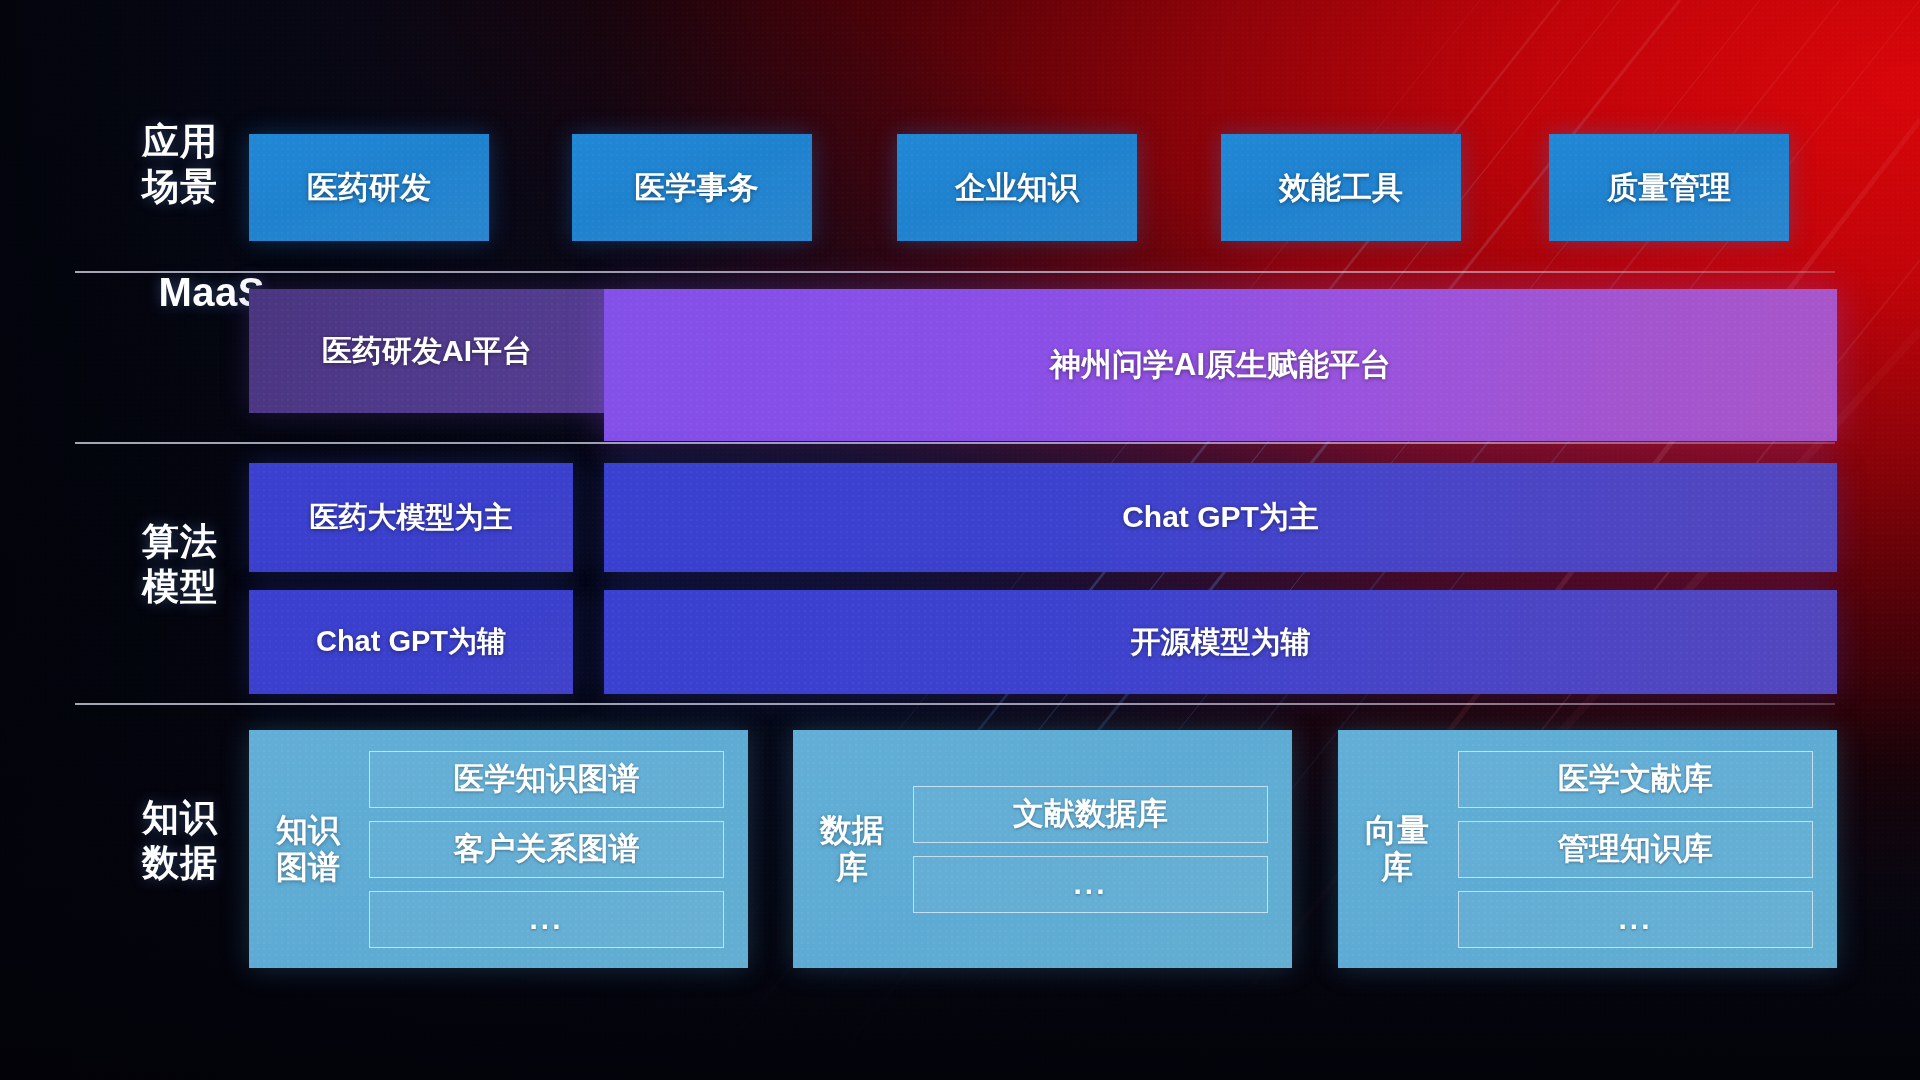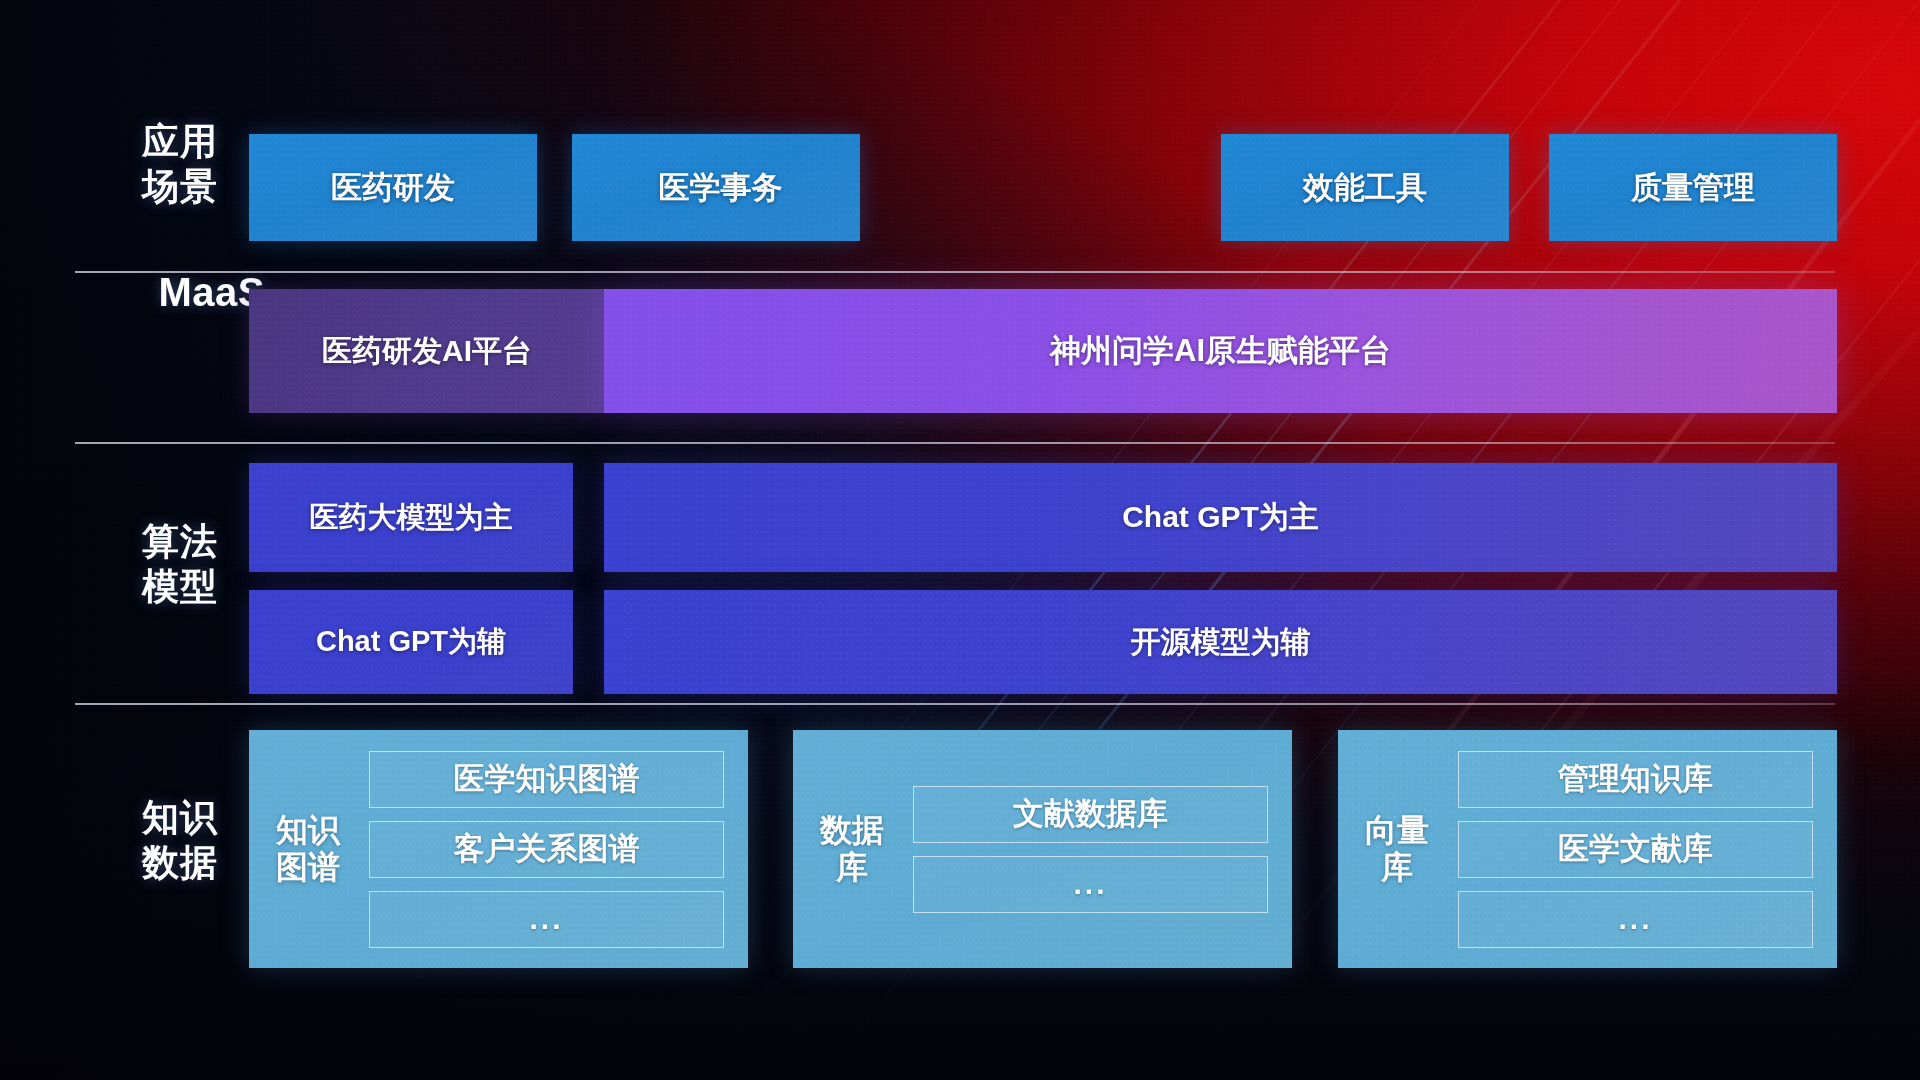--- a/index.html
+++ b/index.html
@@ -79,34 +79,34 @@
   .card::after {
     content: "";
     position: absolute; inset: 0;
     background-image: radial-gradient(rgba(255,255,255,0.10) 1px, transparent 1px);
     background-size: 6px 6px;
     opacity: 0.35;
     pointer-events: none;
   }
 
   .app-card {
-    top: 134px; height: 107px; width: 288px;
+    top: 134px; height: 107px; width: 240px;
     font-size: 31px;
     background: linear-gradient(160deg, #2188d6 0%, #1f82cf 45%, #2a86cd 100%);
     box-shadow: 0 0 22px rgba(30,120,205,0.35);
   }
 
   .maas-left {
     left: 249px; top: 289px; width: 356px; height: 124px;
     font-size: 30px;
     background: linear-gradient(120deg, #4a3580 0%, #503a8c 55%, #553d90 100%);
     box-shadow: 0 0 26px rgba(95,60,170,0.3);
   }
   .maas-right {
-    left: 604px; top: 289px; width: 1233px; height: 124px;
+    left: 604px; top: 289px; width: 1233px; height: 152px;
     font-size: 31px;
     background: linear-gradient(100deg, #8350e8 0%, #8a4fe6 35%, #9a53dd 62%, #a355cf 82%, #a855c9 100%);
     box-shadow: 0 0 34px rgba(140,80,230,0.34);
   }
 
   .algo-left {
     left: 249px; width: 324px;
     font-size: 29px;
     background: linear-gradient(150deg, #3b40cf 0%, #3a3fcc 60%, #4043c9 100%);
     box-shadow: 0 0 24px rgba(55,62,205,0.3);
@@ -222,20 +222,23 @@
 
   <div class="row-label" style="left:95px; top:119px;">应用
 场景</div>
 
   <div class="card app-card" style="left:249px;">
     <span>医药研发</span>
   </div>
   <div class="card app-card" style="left:572px;padding-left:9px;">
     <span>医学事务</span>
   </div>
+  <div class="card app-card" style="left:897px;">
+    <span>企业知识</span>
+  </div>
   <div class="card app-card" style="left:1221px;text-align:center;">
     <span>效能工具</span>
   </div>
   <div class="card app-card" style="left:1549px;">
     <span>质量管理</span>
   </div>
 
   <div class="divider" style="top:271px;"></div>
 
   <div class="row-label label-maas" style="left:95px; top:268px;">MaaS</div>
@@ -286,19 +289,19 @@
     <div class="kgroup-items">
       <div class="kitem">文献数据库</div>
       <div class="kitem ellipsis">...</div>
     </div>
   </div>
 
   <div class="kgroup" style="left:1338px; width:499px;">
     <div class="kgroup-title">向量
 库</div>
     <div class="kgroup-items">
+      <div class="kitem">医学文献库</div>
       <div class="kitem">管理知识库</div>
-      <div class="kitem">医学文献库</div>
       <div class="kitem ellipsis">...</div>
     </div>
   </div>
 
 </div>
 
 </body></html>

